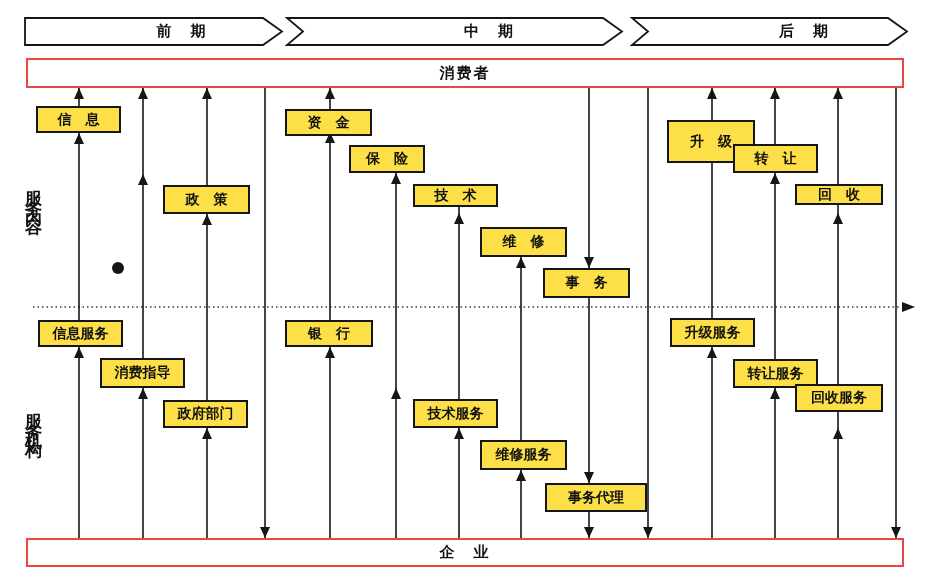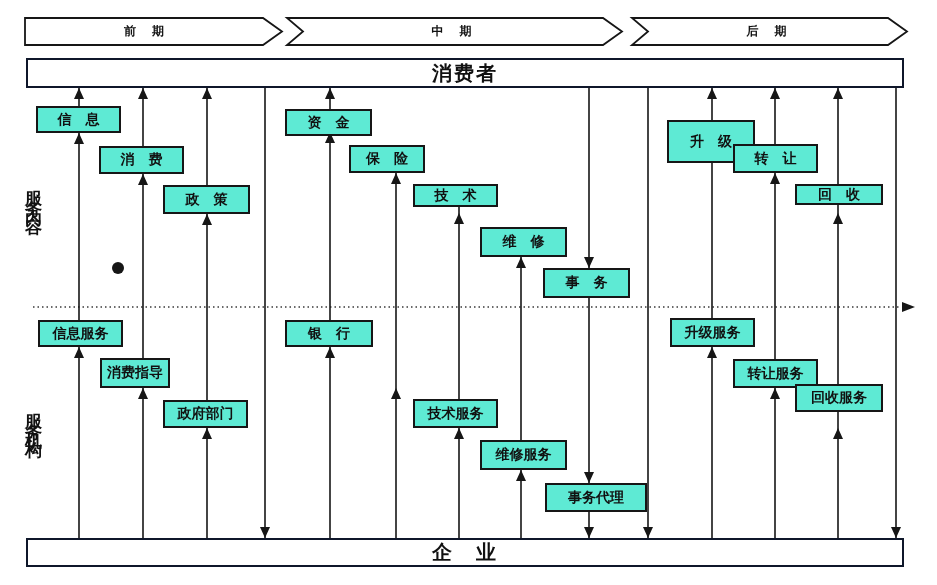--- a/index.html
+++ b/index.html
@@ -2,32 +2,32 @@
 <html><head>
 <meta charset="utf-8">
 <style>
   html,body{margin:0;padding:0;background:#e8e8e8;}
   .stage{
     position:relative;width:937px;height:585px;background:#ffffff;
     font-family:"Liberation Sans",sans-serif;color:#111;overflow:hidden;
   }
   .layer{position:absolute;left:0;top:0;z-index:1;}
   .box{
-    position:absolute;z-index:2;box-sizing:border-box;background:#5eead4;
+    position:absolute;z-index:2;box-sizing:border-box;background:#fde047;
     border:2px solid #161616;display:flex;align-items:center;justify-content:center;
     font-size:14px;font-weight:bold;white-space:nowrap;
   }
   .bar{
     position:absolute;z-index:2;box-sizing:border-box;background:#fff;
-    border:2px solid #0f172a;display:flex;align-items:center;justify-content:center;
-    font-size:20px;font-weight:bold;letter-spacing:2px;
+    border:2px solid #ef4444;display:flex;align-items:center;justify-content:center;
+    font-size:15px;font-weight:bold;letter-spacing:2px;
   }
   .banner-label{
     position:absolute;z-index:3;display:flex;align-items:center;justify-content:center;
-    font-size:12px;font-weight:bold;letter-spacing:2px;background:transparent;
+    font-size:15px;font-weight:bold;letter-spacing:2px;background:transparent;padding-left:37px;
   }
   .axis-label{
     position:absolute;z-index:2;writing-mode:vertical-rl;text-orientation:upright;
     font-size:17px;font-weight:bold;letter-spacing:9px;background:transparent;
   }
 </style>
 </head>
 <body>
 
 <div class="stage">
@@ -105,33 +105,32 @@
   <div class="banner-label" style="left:300px;top:18px;width:305px;height:27px">中　期</div>
   <div class="banner-label" style="left:645px;top:18px;width:245px;height:27px">后　期</div>
 
   <div class="bar" style="left:26px;top:58px;width:878px;height:30px">消费者</div>
   <div class="bar" style="left:26px;top:538px;width:878px;height:29px">企　业</div>
 
   <div class="axis-label" style="left:22px;top:177px">服务内容</div>
   <div class="axis-label" style="left:22px;top:400px">服务机构</div>
 
   <div class="box" style="left:36px;top:106px;width:85px;height:27px">信　息</div>
-  <div class="box" style="left:99px;top:146px;width:85px;height:28px">消　费</div>
   <div class="box" style="left:163px;top:185px;width:87px;height:29px">政　策</div>
   <div class="box" style="left:285px;top:109px;width:87px;height:27px">资　金</div>
   <div class="box" style="left:349px;top:145px;width:76px;height:28px">保　险</div>
   <div class="box" style="left:413px;top:184px;width:85px;height:23px">技　术</div>
   <div class="box" style="left:480px;top:227px;width:87px;height:30px">维　修</div>
   <div class="box" style="left:543px;top:268px;width:87px;height:30px">事　务</div>
   <div class="box" style="left:667px;top:120px;width:88px;height:43px">升　级</div>
   <div class="box" style="left:733px;top:144px;width:85px;height:29px">转　让</div>
   <div class="box" style="left:795px;top:184px;width:88px;height:21px">回　收</div>
 
   <div class="box" style="left:38px;top:320px;width:85px;height:27px">信息服务</div>
-  <div class="box" style="left:100px;top:358px;width:70px;height:30px">消费指导</div>
+  <div class="box" style="left:100px;top:358px;width:85px;height:30px">消费指导</div>
   <div class="box" style="left:163px;top:400px;width:85px;height:28px">政府部门</div>
   <div class="box" style="left:285px;top:320px;width:88px;height:27px">银　行</div>
   <div class="box" style="left:413px;top:399px;width:85px;height:29px">技术服务</div>
   <div class="box" style="left:480px;top:440px;width:87px;height:30px">维修服务</div>
   <div class="box" style="left:545px;top:483px;width:102px;height:29px">事务代理</div>
   <div class="box" style="left:670px;top:318px;width:85px;height:29px">升级服务</div>
   <div class="box" style="left:733px;top:359px;width:85px;height:29px">转让服务</div>
   <div class="box" style="left:795px;top:384px;width:88px;height:28px">回收服务</div>
 
 </div>

